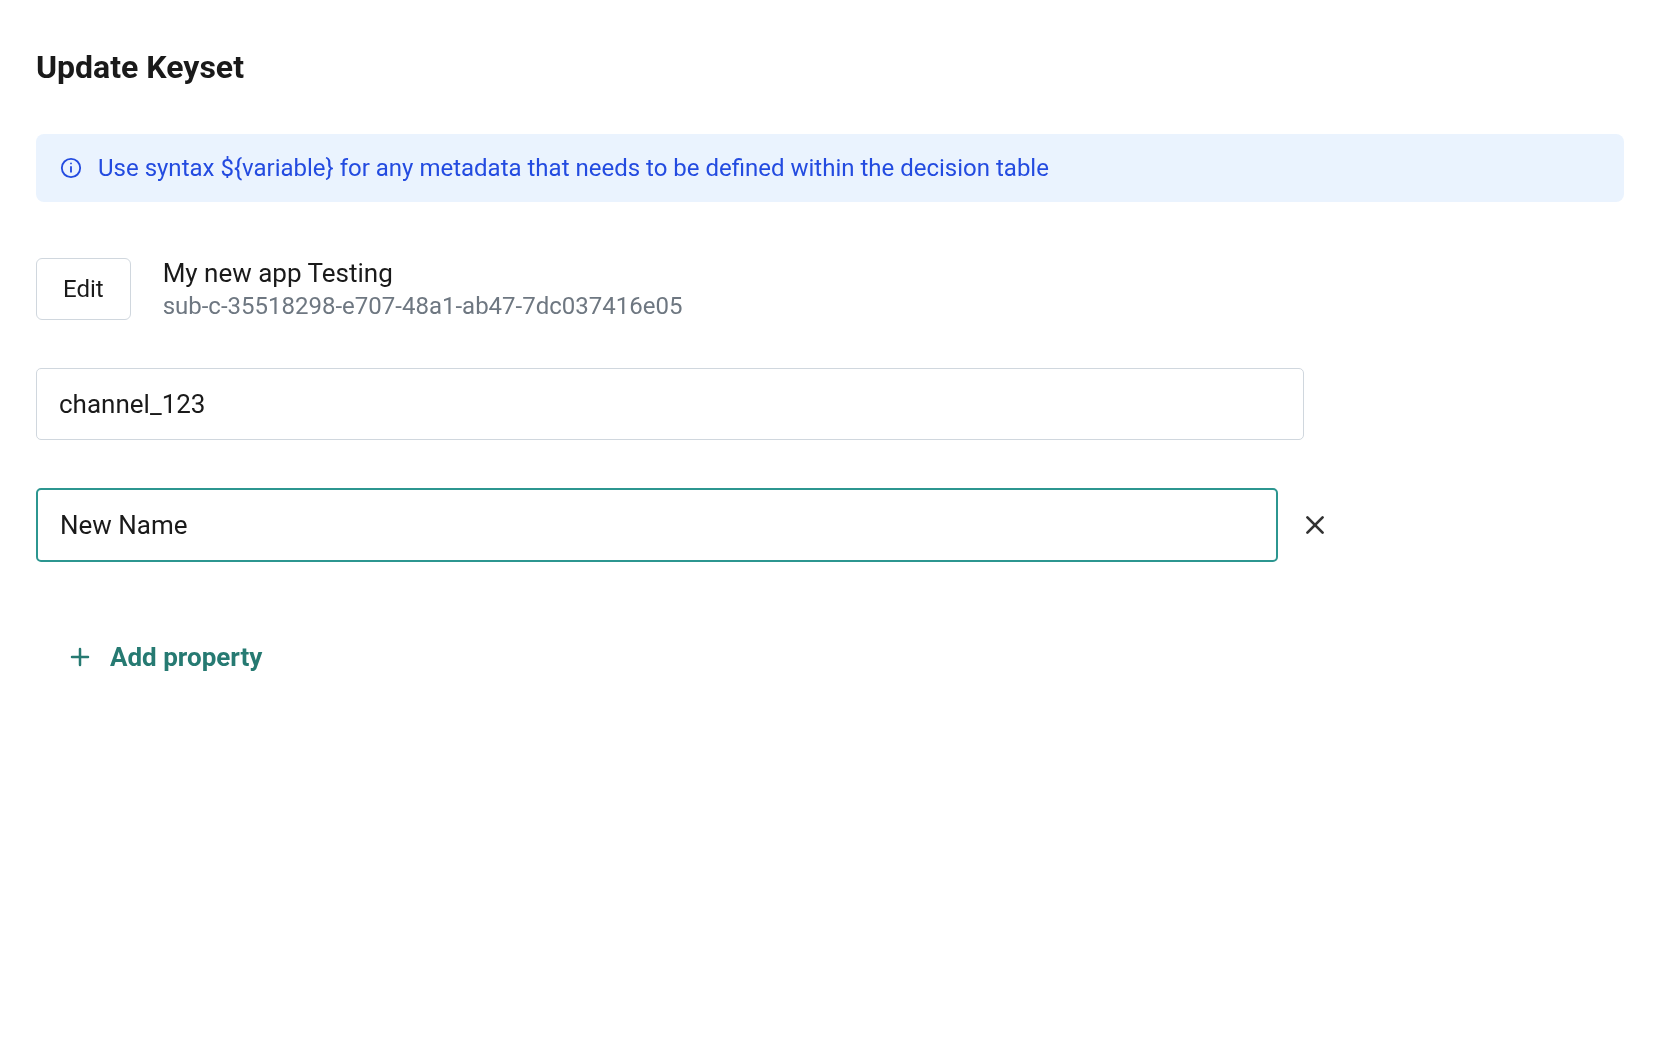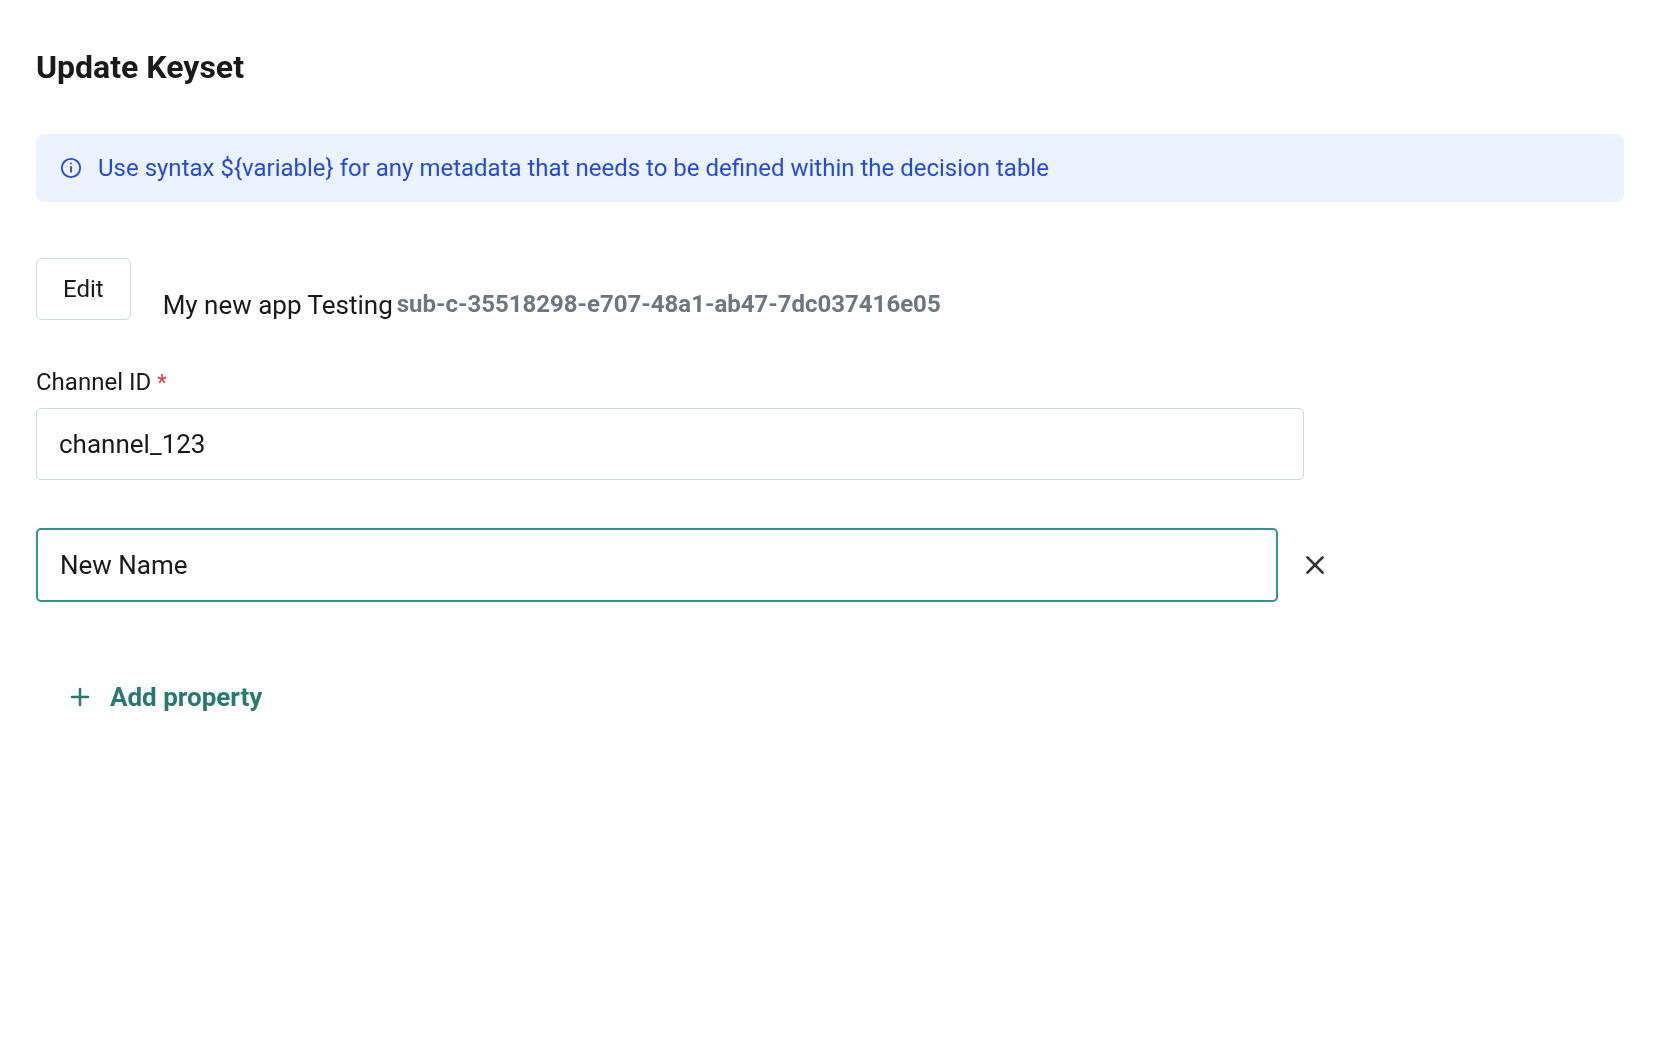--- a/index.html
+++ b/index.html
@@ -69,31 +69,32 @@
       border: 1px solid #d0d7de;
       border-radius: 6px;
       padding: 16px 26px;
       font-size: 24px;
       color: #1a1a1a;
       cursor: pointer;
       font-family: inherit;
     }
     .keyset-info {
       display: flex;
+      flex-direction: column;
       gap: 4px;
     }
     .keyset-name {
       font-size: 26px;
       color: #1a1a1a;
       font-weight: 400;
     }
     .keyset-id {
       font-size: 24px;
       color: #6e7781;
-      font-weight: 700;
+      font-weight: 400;
     }
     .text-input {
       width: 100%;
       max-width: 1268px;
       padding: 20px 22px;
       font-size: 26px;
       color: #1a1a1a;
       border: 1px solid #d0d7de;
       border-radius: 5px;
       font-family: inherit;
@@ -170,23 +171,20 @@
   <div class="keyset-row">
     <button class="edit-button">Edit</button>
     <div class="keyset-info">
       <span class="keyset-name">My new app Testing</span>
       <span class="keyset-id">sub-c-35518298-e707-48a1-ab47-7dc037416e05</span>
     </div>
   </div>
 </div>
 
 <div class="field-group">
-  <div>
-    <span class="field-label">Channel ID</span><span class="required-asterisk">*</span>
-  </div>
   <input type="text" class="text-input" value="channel_123" style="">
 </div>
 
 <div class="field-group">
   <div class="input-row">
     <input type="text" class="text-input input-focused" value="New Name" style="">
     <button class="close-button">
       <svg class="close-icon-svg" viewBox="0 0 24 24" fill="none" stroke="#333333" stroke-width="2.5" stroke-linecap="round">
         <line x1="5" y1="5" x2="19" y2="19"></line>
         <line x1="19" y1="5" x2="5" y2="19"></line>

